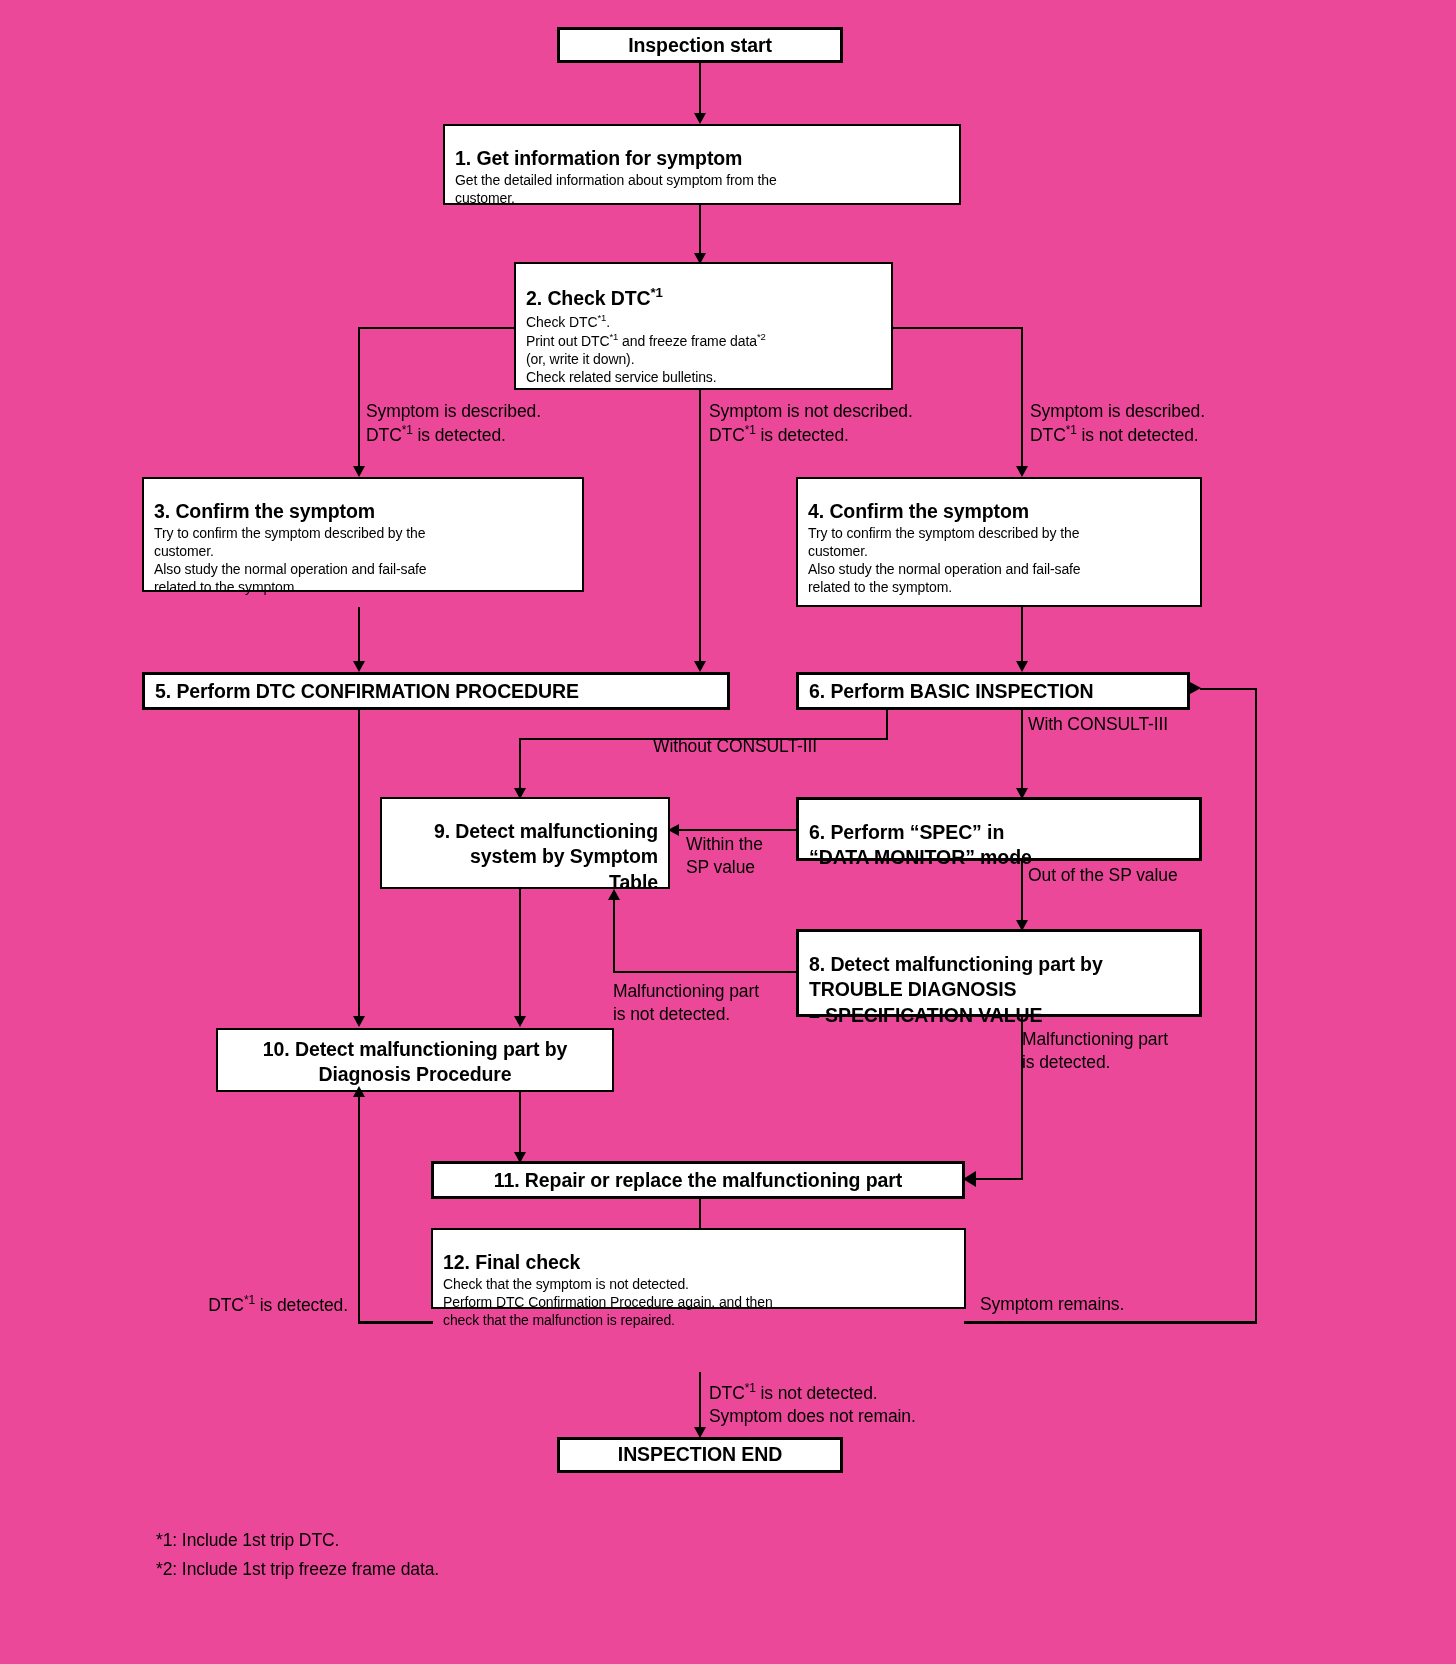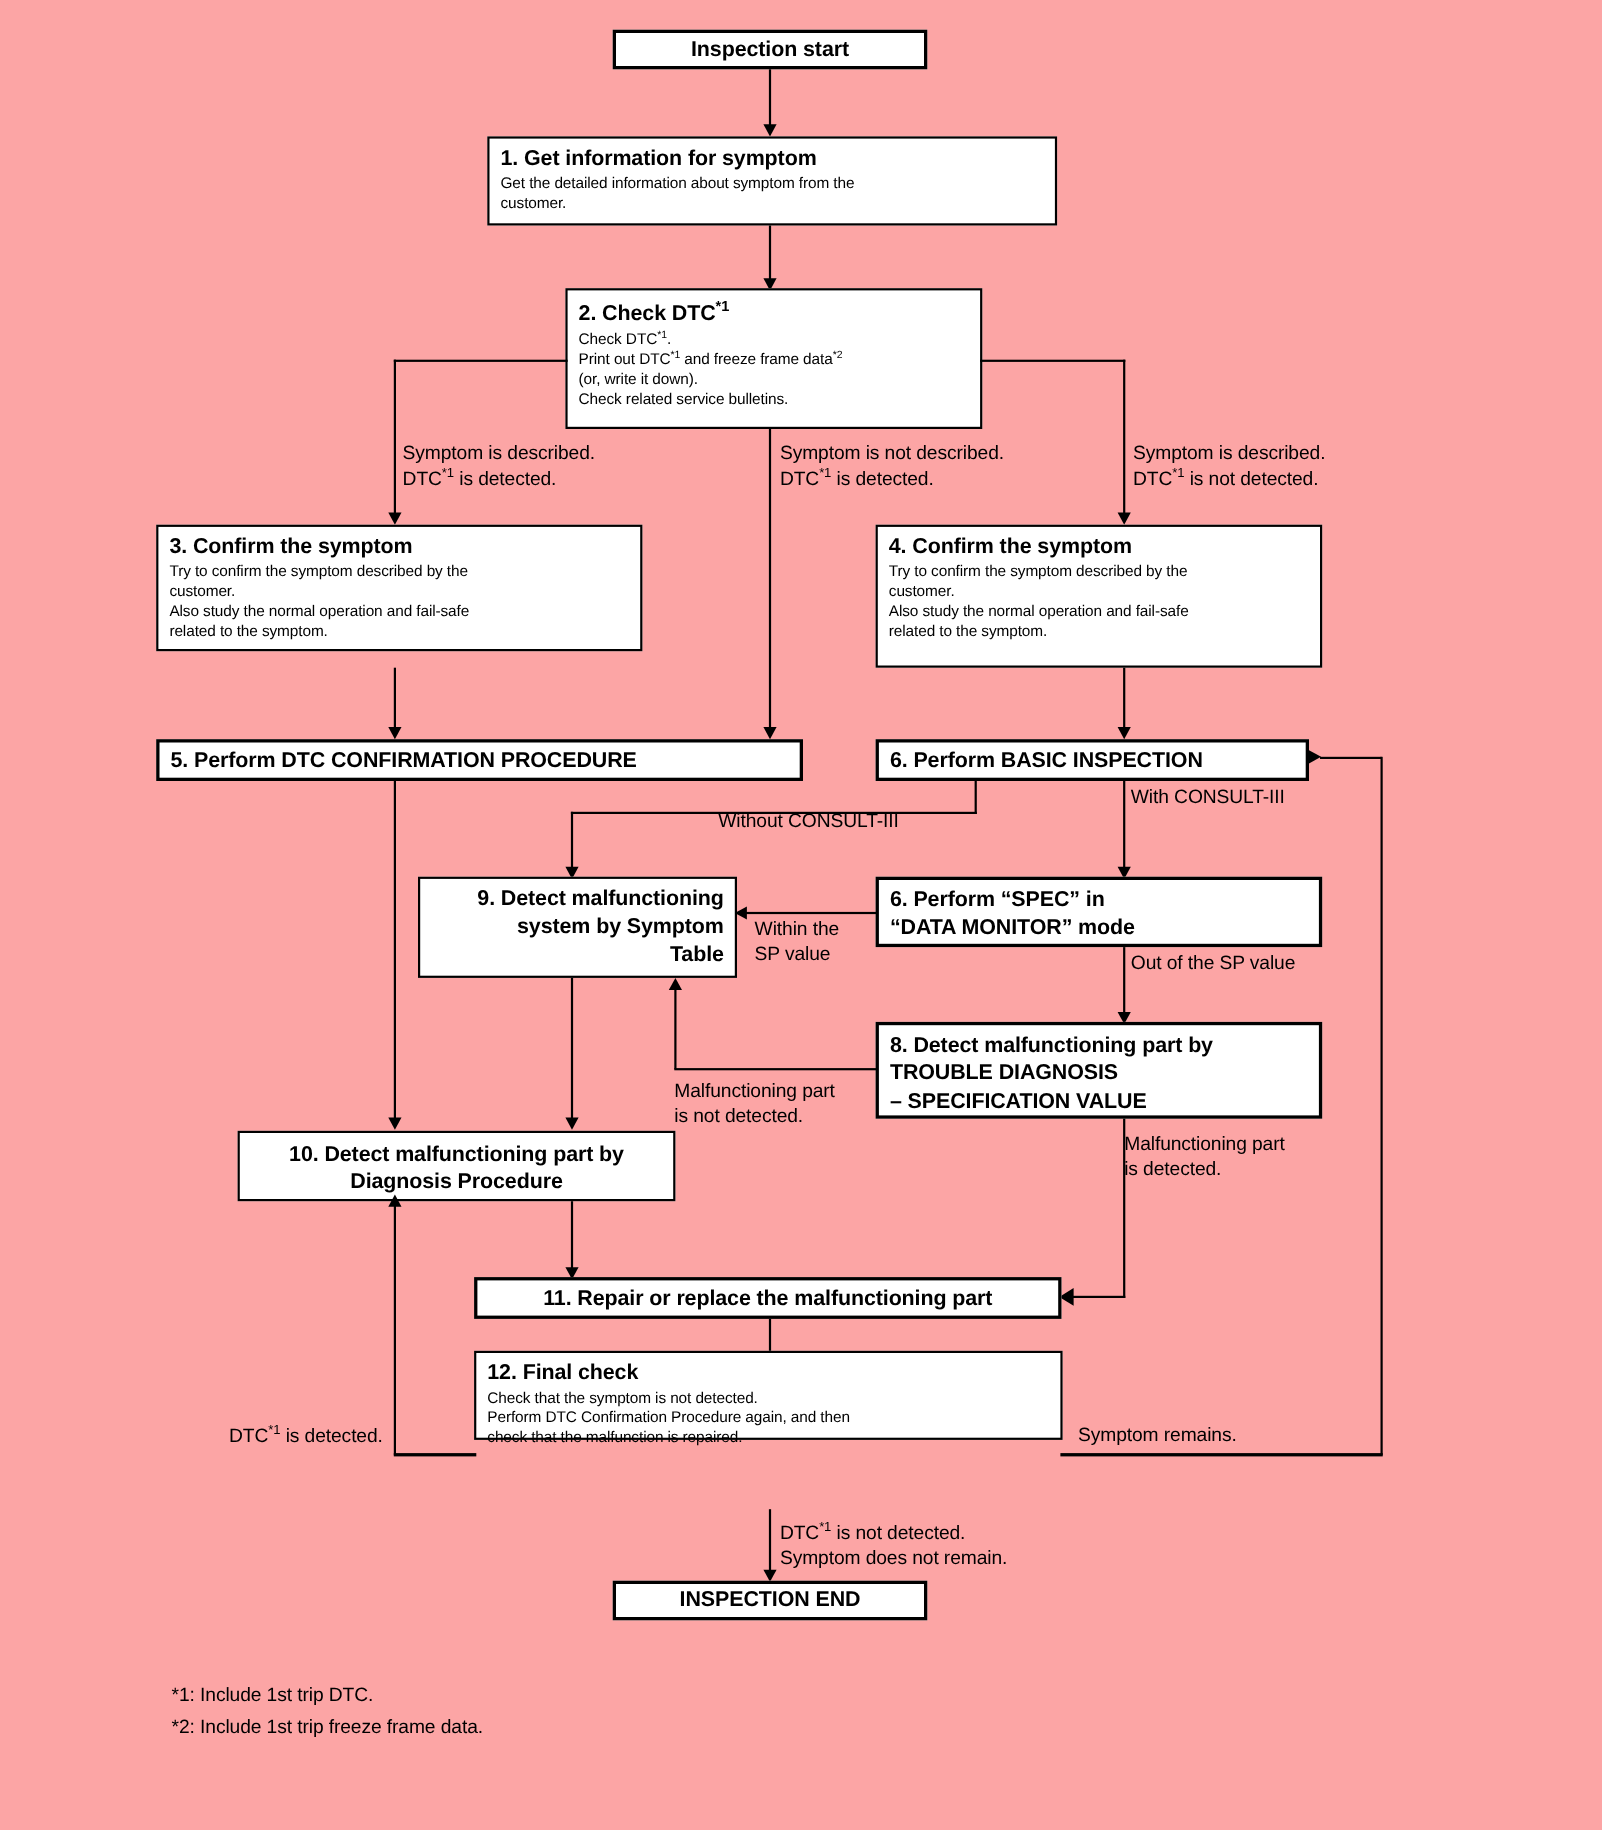--- a/index.html
+++ b/index.html
@@ -5,30 +5,30 @@
   html,body{margin:0;padding:0;background:#ffffff;}
   body{
     font-family:"Liberation Sans","DejaVu Sans",sans-serif;
     color:#000;
     -webkit-font-smoothing:none;
   }
   #canvas{
     position:relative;
     width:1456px;
     height:1664px;
-    background:#fca5a5;
+    background:#ec4899;
     overflow:hidden;
   }
   
   .box{
     position:absolute;
     border:2px solid #000;
     background:#fff;
     box-sizing:border-box;
-    padding:6px 10px 8px 10px;
+    padding:20px 10px 8px 10px;
   }
   .box.thick{border-width:3px;}
   .box .ttl{
     font-weight:bold;
     font-size:19.5px;
     line-height:1.30;
     letter-spacing:-0.1px;
     white-space:pre-line;
   }
   .box .body{

